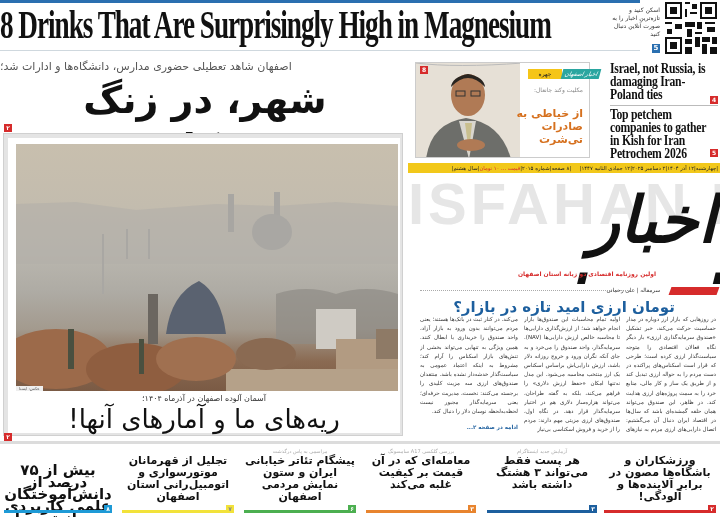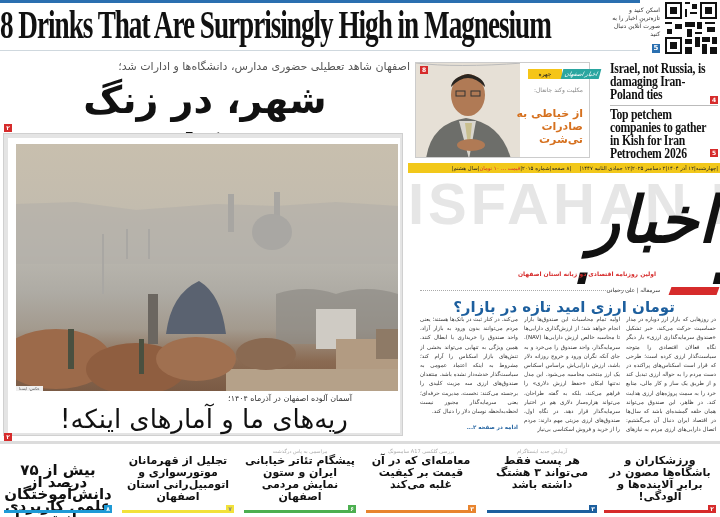--- a/index.html
+++ b/index.html
@@ -10,29 +10,29 @@
   .topline{position:absolute;left:0;top:0;width:640px;height:3px;background:#2a6fb0;}
   .banner{position:absolute;left:0;top:2px;width:610px;height:46px;overflow:hidden;}
   .banner-title{font-family:"Liberation Serif","DejaVu Serif",serif;font-weight:bold;font-size:40px;line-height:46px;letter-spacing:-1.5px;color:#111;transform:scaleX(0.68);transform-origin:left center;white-space:nowrap;display:inline-block;}
   .banner-sep{position:absolute;left:0;top:50px;width:640px;height:1px;background:#cfd8de;}
   .qr-text{position:absolute;left:610px;top:6px;width:50px;font-size:6px;line-height:8px;color:#333;text-align:right;direction:rtl;}
   .qr-page{position:absolute;left:652px;top:44px;width:8px;height:9px;background:#2a6fb0;color:#fff;font-size:7px;line-height:9px;text-align:center;font-weight:bold;}
   .qr{position:absolute;left:665px;top:2px;width:52px;height:52px;background:#fff;}
   .qr svg{width:52px;height:52px;}
 
   
-  .kicker{position:absolute;left:0;top:60px;width:410px;text-align:right;font-size:11px;color:#555;direction:rtl;}
+  .kicker{position:absolute;left:0;top:60px;width:410px;text-align:left;font-size:11px;color:#555;direction:rtl;}
   .main-headline{position:absolute;left:0;top:76px;width:410px;text-align:center;font-size:38px;font-weight:bold;color:#111;direction:rtl;line-height:48px;letter-spacing:-1px;}
   .pnum{position:absolute;width:8px;height:8px;background:#d62b2b;color:#fff;font-size:6px;line-height:8px;text-align:center;font-weight:bold;}
   .photo-frame{position:absolute;left:3px;top:133px;width:400px;height:303px;background:#e4e4e4;border:1px solid #d0d0d0;}
   .photo-inner{position:absolute;left:4px;top:4px;width:392px;height:295px;background:#fff;}
   .photo{position:absolute;left:8px;top:6px;width:382px;height:247px;overflow:hidden;background:linear-gradient(#c8bfae 0%,#c3bcae 25%,#b9b6ae 45%,#aeaba4 60%,#a39a8e 75%,#8a6a52 88%,#7a5a44 100%);}
   .photo svg{position:absolute;left:0;top:0;width:382px;height:247px;}
   .photo-credit{position:absolute;left:0;bottom:0;font-size:4px;background:#eee;color:#555;padding:0 3px;}
-  .caption{position:absolute;left:0;top:256px;width:344px;font-size:8px;color:#333;direction:rtl;}
+  .caption{position:absolute;left:0;top:256px;width:392px;text-align:center;font-size:8px;color:#333;direction:rtl;}
   .sub-headline{position:absolute;left:0;top:266px;width:392px;text-align:center;font-size:26px;color:#111;direction:rtl;line-height:30px;}
 
   
   .portrait-box{position:absolute;left:415px;top:62px;width:107px;height:96px;background:#e9e3d8;border:1px solid #ccc;overflow:hidden;}
   .portrait-box svg{width:107px;height:96px;}
   .interview-box{position:absolute;left:520px;top:62px;width:70px;height:96px;border:1px solid #ccc;border-left:none;background:#fff;}
   .tag-row{position:absolute;left:8px;top:6px;width:72px;height:10px;}
   .tag-yellow{position:absolute;left:0;top:0;width:34px;height:10px;background:#f5c518;font-size:6px;text-align:center;line-height:10px;color:#222;direction:rtl;}
   .tag-blue{position:absolute;left:34px;top:0;width:38px;height:10px;background:#2aa6a0;color:#fff;font-size:6px;font-style:italic;text-align:center;line-height:10px;transform:skewX(-15deg);}
   .int-name{position:absolute;right:6px;top:22px;width:60px;font-size:6px;line-height:9px;color:#888;text-align:right;direction:rtl;}
@@ -147,21 +147,21 @@
           <ellipse cx="40" cy="215" rx="55" ry="30" fill="#9c6a4a"></ellipse>
           <ellipse cx="120" cy="225" rx="50" ry="26" fill="#8f5e40"></ellipse>
           <ellipse cx="180" cy="215" rx="40" ry="22" fill="#a07050"></ellipse>
           <ellipse cx="250" cy="210" rx="30" ry="16" fill="#8a6a52"></ellipse>
           <rect x="52" y="185" width="6" height="40" fill="#4a5040"></rect>
           <rect x="123" y="195" width="5" height="35" fill="#4a5040"></rect>
         </svg>
         <div class="photo-credit">عکس: ایسنا</div>
       </div>
       <div class="caption">آسمان آلوده اصفهان در آذرماه ۱۴۰۴؛</div>
-      <div class="sub-headline">ریه‌های ما و آمارهای اینکه!</div>
+      <div class="sub-headline">ریه‌های ما و آمارهای آنها!</div>
     </div>
   </div>
   <div class="pnum" style="left:4px;top:433px;">۲</div>
 
   <div class="portrait-box">
     <svg viewBox="0 0 107 96">
       <rect width="107" height="96" fill="#e6e0d6"></rect>
       <path d="M0 0 Q40 5 107 0" stroke="#bbb" fill="none"></path>
       <path d="M10 96 Q15 60 50 55 Q85 60 95 96 Z" fill="#6d6e6a"></path>
       <path d="M43 58 L53 96 L60 58 Z" fill="#d9d6cf"></path>

